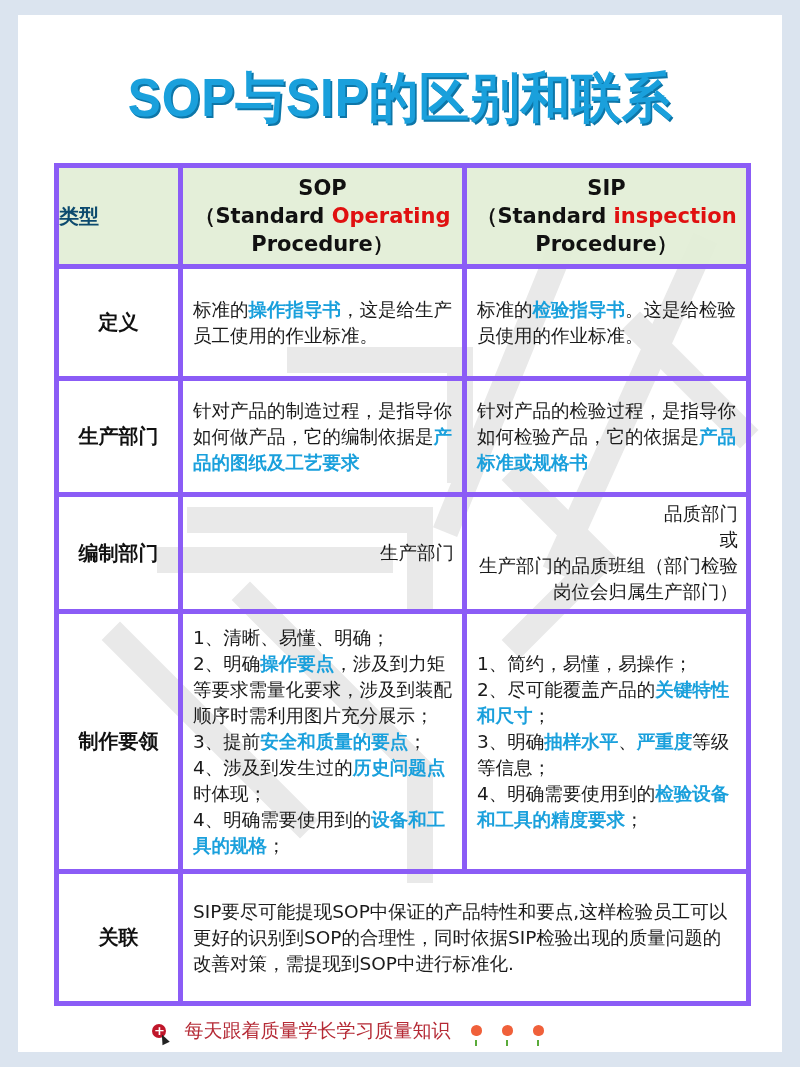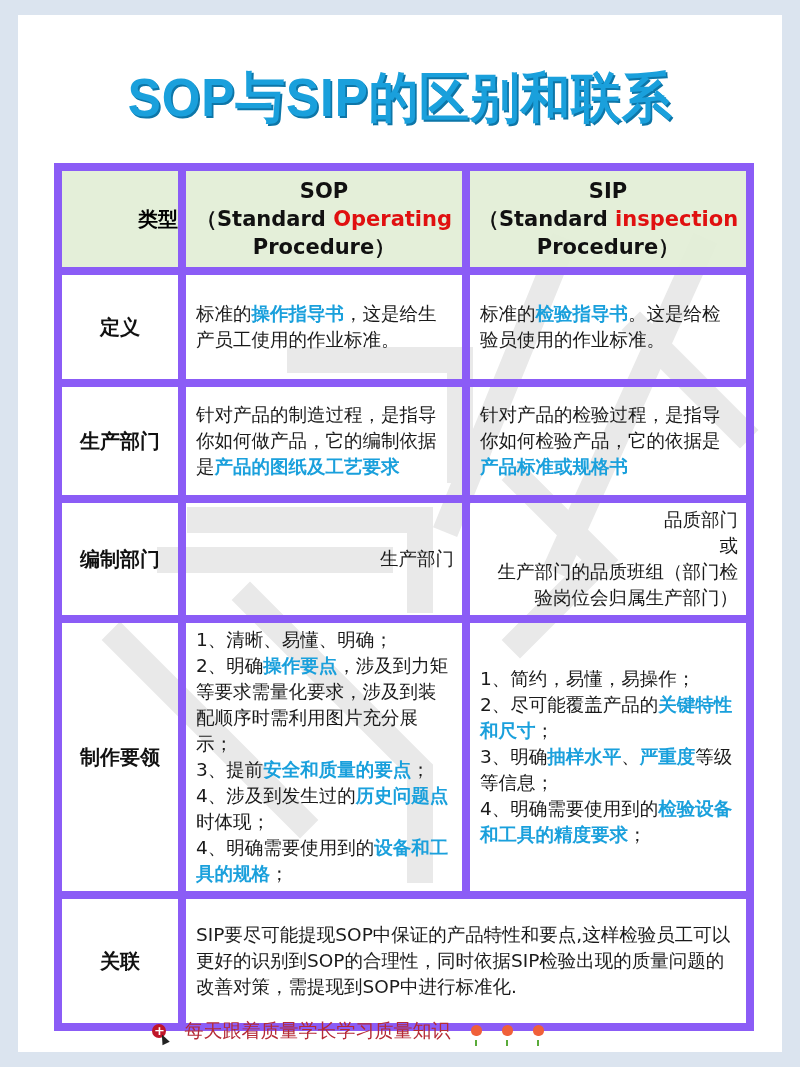--- a/index.html
+++ b/index.html
@@ -16,27 +16,27 @@
     font-size:54px; font-weight:bold; color:#1aa0dc; letter-spacing:1px;
     text-shadow: 2px 2px 0 #0d76a8;
     transform: scaleX(0.92);
   }
   .watermark { position:absolute; left:0; top:0; width:800px; height:1067px; pointer-events:none; }
   table.cmp {
     position:absolute; left:54px; top:163px; width:692px; border-collapse:collapse; table-layout:fixed;
     z-index:2;
   }
   table.cmp td, table.cmp th {
-    border:8px solid #8b5cf6; padding:0; vertical-align:middle;
+    border:5px solid #8b5cf6; padding:0; vertical-align:middle;
   }
   .col0 { width:124px; }
   .col1 { width:284px; }
   .col2 { width:284px; }
   thead th { background:rgba(226,238,214,0.92); height:96px; font-weight:bold; }
-  .hdr-label { font-size:20px; color:#000000; text-align:right; }
+  .hdr-label { font-size:20px; color:#0c4a6e; text-align:left; }
   .hdr-name { font-size:21px; color:#111; text-align:center; line-height:28px; font-weight:bold; }
   .red { color:#e01010;text-align:right; }
   .rowlabel { font-size:20px; font-weight:bold; color:#111; text-align:center; }
   .cell { font-size:18.5px; color:#1a1a1a; line-height:26px; padding:4px 8px 4px 10px !important; }
   .cell .hl { color:#1aa0dc; font-weight:bold; }
   .center { text-align:right; }
   .footer {
     position:absolute; left:0; top:1018px; width:696px; text-align:center; font-size:19px; color:#b52a35;
     z-index:3;
   }

